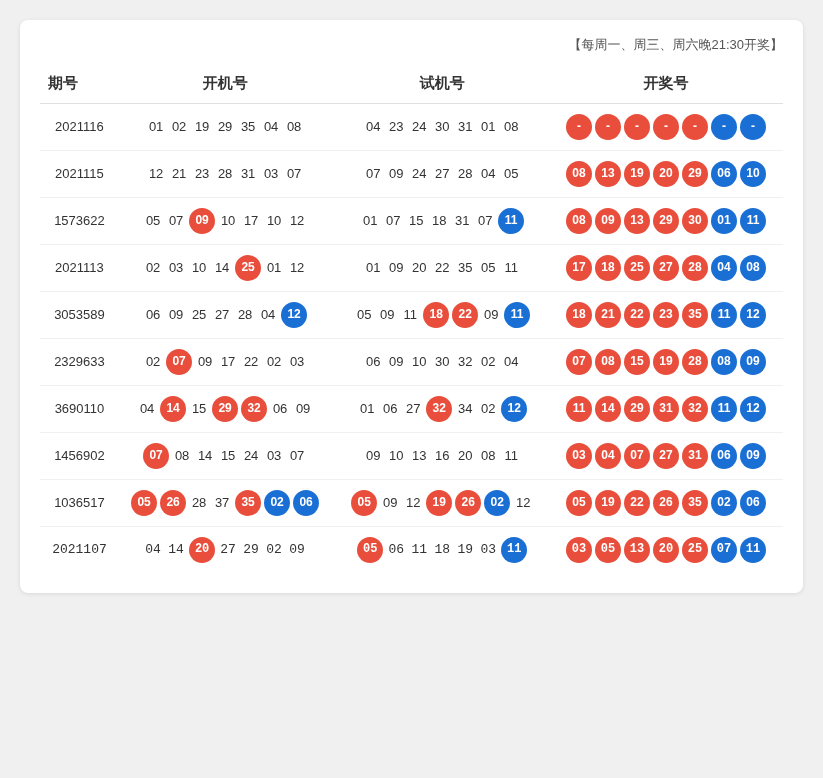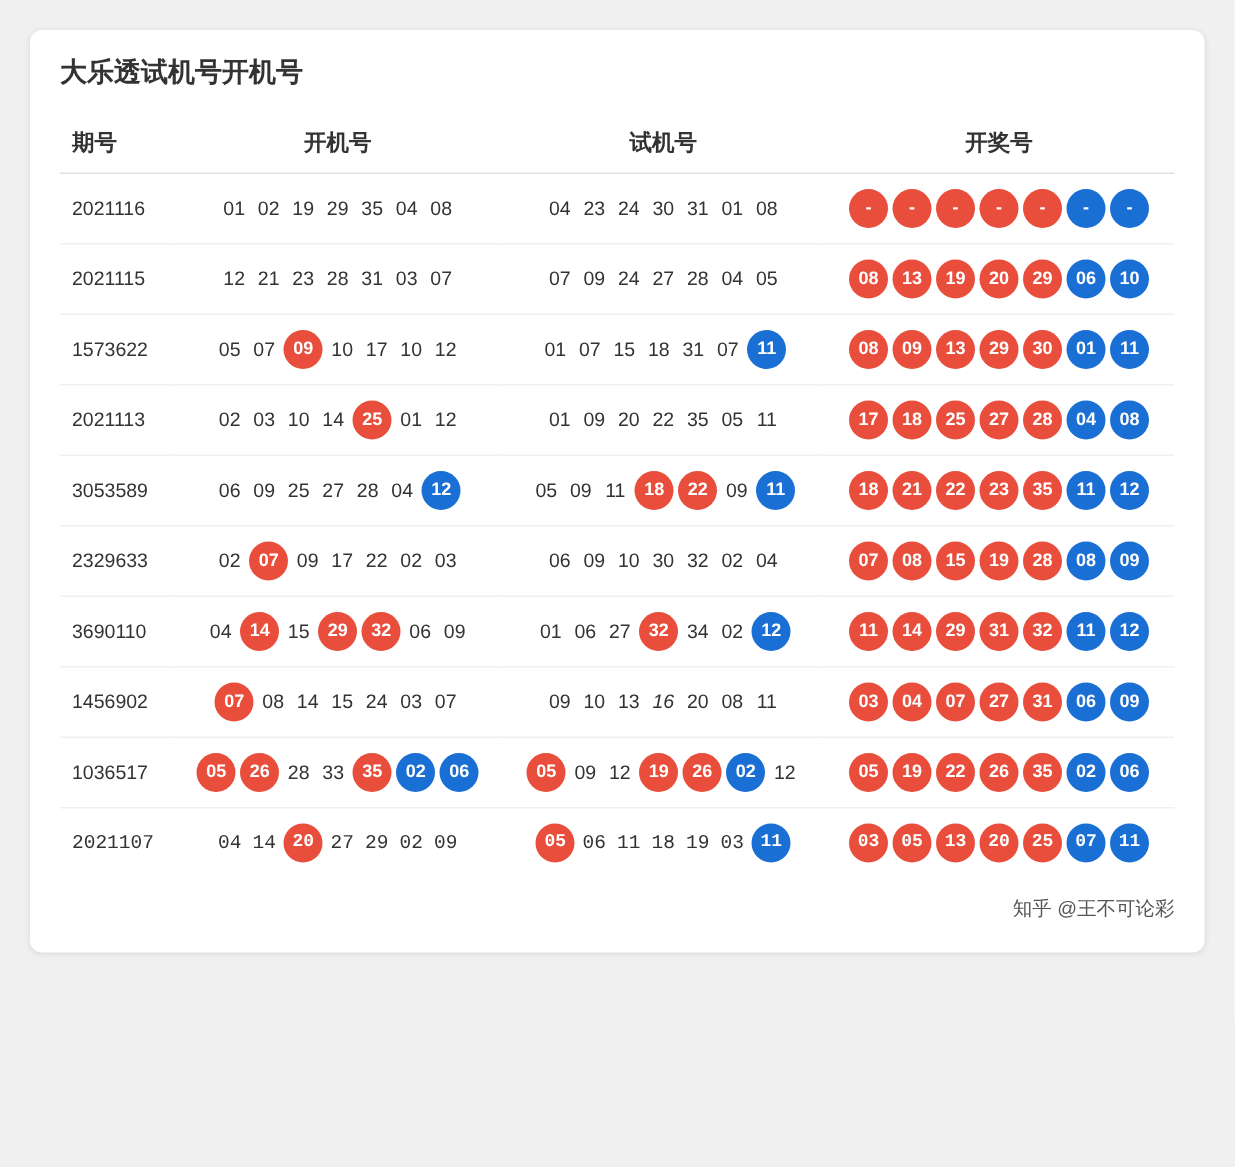--- a/index.html
+++ b/index.html
@@ -58,21 +58,21 @@
     }
     tbody td {
       padding: 10px 4px;
       text-align: center;
       vertical-align: middle;
       color: #333;
       font-size: 13px;
       line-height: 1.6;
     }
     tbody td:first-child {
-      text-align: left;
+      text-align: center;
       padding-left: 8px;
       font-size: 13px;
       white-space: nowrap;
     }
     .ball-container {
       display: flex;
       align-items: center;
       justify-content: center;
       gap: 3px;
       flex-wrap: nowrap;
@@ -106,21 +106,21 @@
     }
     .footer-logo {
       font-size: 13px;
       color: #555;
     }
   </style>
 </head>
 <body>
 
 <div class="container">
-  <div class="page-title">大乐透试机号开机号</div>
+  <div class="schedule-note">【每周一、周三、周六晚21:30开奖】</div>
 
   <table>
     <thead>
       <tr>
         <th>期号</th>
         <th>开机号</th>
         <th>试机号</th>
         <th>开奖号</th>
       </tr>
     </thead>
@@ -388,21 +388,21 @@
               <span class="plain-num" style="min-width: 20px; display: inline-block; text-align: center;">24</span>
               <span class="plain-num" style="min-width: 20px; display: inline-block; text-align: center;">03</span>
               <span class="plain-num" style="min-width: 20px; display: inline-block; text-align: center;">07</span>
             </div>
           </td>
           <td>
             <div class="ball-container">
               <span class="plain-num" style="min-width: 20px; display: inline-block; text-align: center;">09</span>
               <span class="plain-num" style="min-width: 20px; display: inline-block; text-align: center;">10</span>
               <span class="plain-num" style="min-width: 20px; display: inline-block; text-align: center;">13</span>
-              <span class="plain-num" style="min-width: 20px; display: inline-block; text-align: center; font-style: italic;">16</span>
+              <span class="plain-num" style="min-width: 20px; display: inline-block; text-align: center;">16</span>
               <span class="plain-num" style="min-width: 20px; display: inline-block; text-align: center;">20</span>
               <span class="plain-num" style="min-width: 20px; display: inline-block; text-align: center;">08</span>
               <span class="plain-num" style="min-width: 20px; display: inline-block; text-align: center;">11</span>
             </div>
           </td>
           <td>
             <div class="ball-container">
               <span class="ball ball-red">03</span>
               <span class="ball ball-red">04</span>
               <span class="ball ball-red">07</span>
@@ -413,21 +413,21 @@
             </div>
           </td>
         </tr>
         <tr>
           <td>1036517</td>
           <td>
             <div class="ball-container">
               <span class="ball ball-red">05</span>
               <span class="ball ball-red">26</span>
               <span class="plain-num" style="min-width: 20px; display: inline-block; text-align: center;">28</span>
-              <span class="plain-num" style="min-width: 20px; display: inline-block; text-align: center;">33</span>
+              <span class="plain-num" style="min-width: 20px; display: inline-block; text-align: center;">37</span>
               <span class="ball ball-red">35</span>
               <span class="ball ball-blue">02</span>
               <span class="ball ball-blue">06</span>
             </div>
           </td>
           <td>
             <div class="ball-container">
               <span class="ball ball-red">05</span>
               <span class="plain-num" style="min-width: 20px; display: inline-block; text-align: center;">09</span>
               <span class="plain-num" style="min-width: 20px; display: inline-block; text-align: center;">12</span>
@@ -481,16 +481,13 @@
               <span class="ball ball-red">20</span>
               <span class="ball ball-red">25</span>
               <span class="ball ball-blue">07</span>
               <span class="ball ball-blue">11</span>
             </div>
           </td>
         </tr>
       </tbody>
   </table>
 
-  <div class="footer">
-    <span class="footer-logo">知乎 @王不可论彩</span>
-  </div>
 </div>
 
 </body></html>

